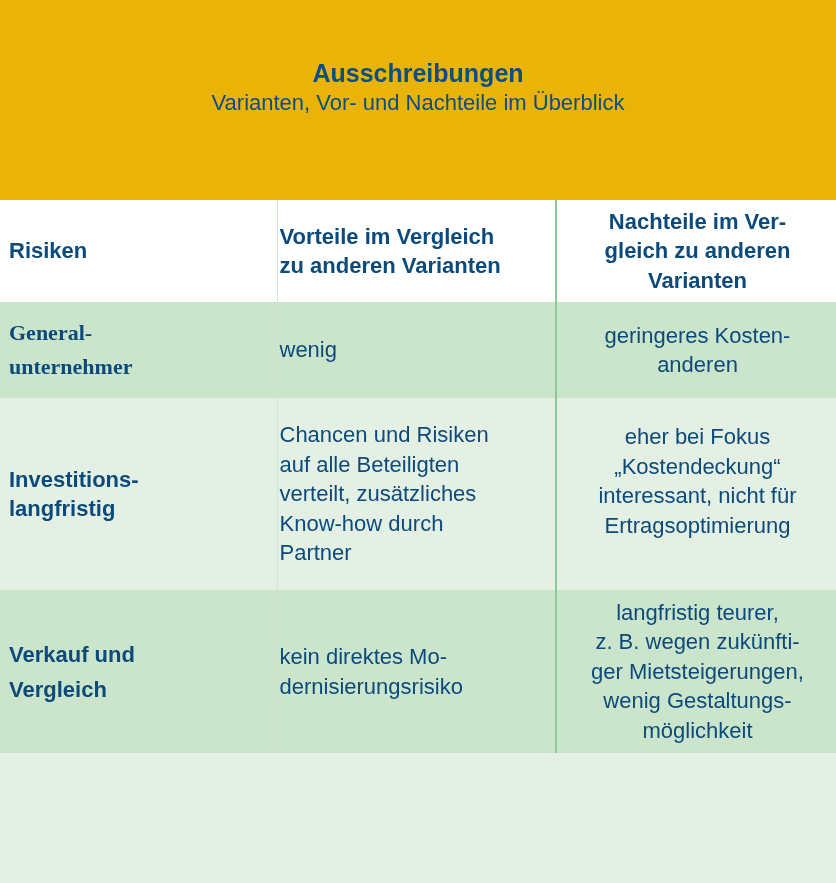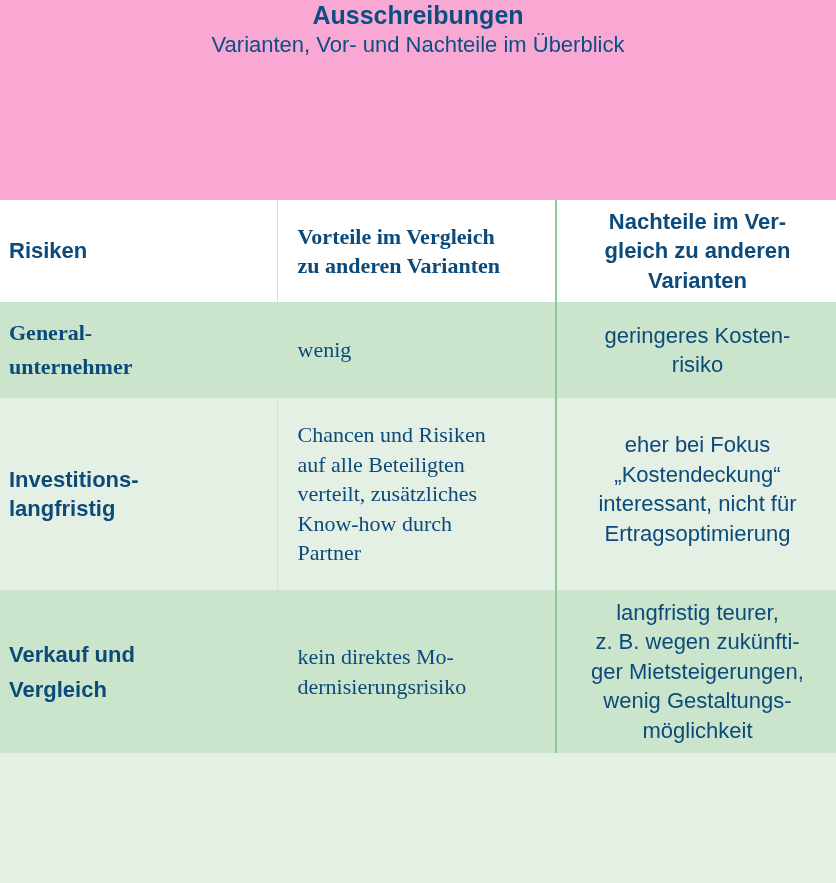--- a/index.html
+++ b/index.html
@@ -3,35 +3,35 @@
   <meta charset="utf-8">
   <style>
     html, body { margin: 0; padding: 0; }
     body {
       width: 836px; height: 883px; overflow: hidden;
       font-family: "Liberation Sans", "DejaVu Sans", sans-serif;
       color: #0b4a7a;
       background: #e4f0e4;
     }
     .header {
-      height: 200px; background: #f9a8d4;
-      text-align: center; box-sizing: border-box; 
+      height: 200px; background: #eab308;
+      text-align: center; box-sizing: border-box; padding-top: 58px;
     }
     .title { font-size: 25px; font-weight: bold; color: #0b4f82; line-height: 30px; }
     .subtitle { font-size: 22px; color: #0b4f82; line-height: 30px; }
     table { border-collapse: collapse; width: 836px; table-layout: fixed; }
     td, th {
       vertical-align: middle; text-align: left; box-sizing: border-box;
       padding: 0 8px 0 9px; font-size: 22px; line-height: 29.5px;
     }
     col.c1 { width: 277px; } col.c2 { width: 279px; } col.c3 { width: 280px; }
     th { font-weight: bold; color: #0b4a7a; background: #ffffff; }
     td.var { font-weight: bold; color: #0b4a7a; }
     td.txt { font-weight: normal; color: #0b4a7a; }
-    .c-2 { border-left: 1px solid #cfe6cf; padding-left: 20px; font-family: Liberation Serif, serif; }
+    .c-2 { border-left: 1px solid #cfe6cf; padding-left: 2px; }
     .c-3 { border-left: 2px solid #8ccb97; padding-left: 10px; text-align: center; }
     tr.hdr { height: 102px; }
     tr.r-light { background: #e4f0e4; }
     tr.r-dark { background: #cbe5cc; }
     tr.h1 { height: 130px; } tr.h2 { height: 96px; } tr.h3 { height: 192px; } tr.h4 { height: 163px; }
     .pre { white-space: pre-line; }
   </style>
 </head>
 <body>
 
@@ -55,31 +55,31 @@
 gleich zu anderen
 Varianten</th>
     </tr>
   </thead>
   <tbody>
     <tr class="r-dark h2">
       <td class="var pre" style="line-height:34px;font-family:Liberation Serif, serif;">General-
 unternehmer</td>
       <td class="txt pre c-2">wenig</td>
       <td class="txt pre c-3">geringeres Kosten-
-risiko</td>
+anderen</td>
     </tr>
     <tr class="r-light h3">
       <td class="var pre">Investitions-
 langfristig</td>
       <td class="txt pre c-2">Chancen und Risiken
 auf alle Beteiligten
 verteilt, zusätzliches
 Know-how durch
 Partner</td>
-      <td class="txt pre c-3" style="vertical-align:top;padding-top:32px;">eher bei Fokus
+      <td class="txt pre c-3" style="vertical-align:top;padding-top:24px;">eher bei Fokus
 „Kostendeckung“
 interessant, nicht für
 Ertragsoptimierung</td>
     </tr>
     <tr class="r-dark h4">
       <td class="var pre" style="line-height:35px;">Verkauf und
 Vergleich</td>
       <td class="txt pre c-2">kein direktes Mo-
 dernisierungsrisiko</td>
       <td class="txt pre c-3">langfristig teurer,

